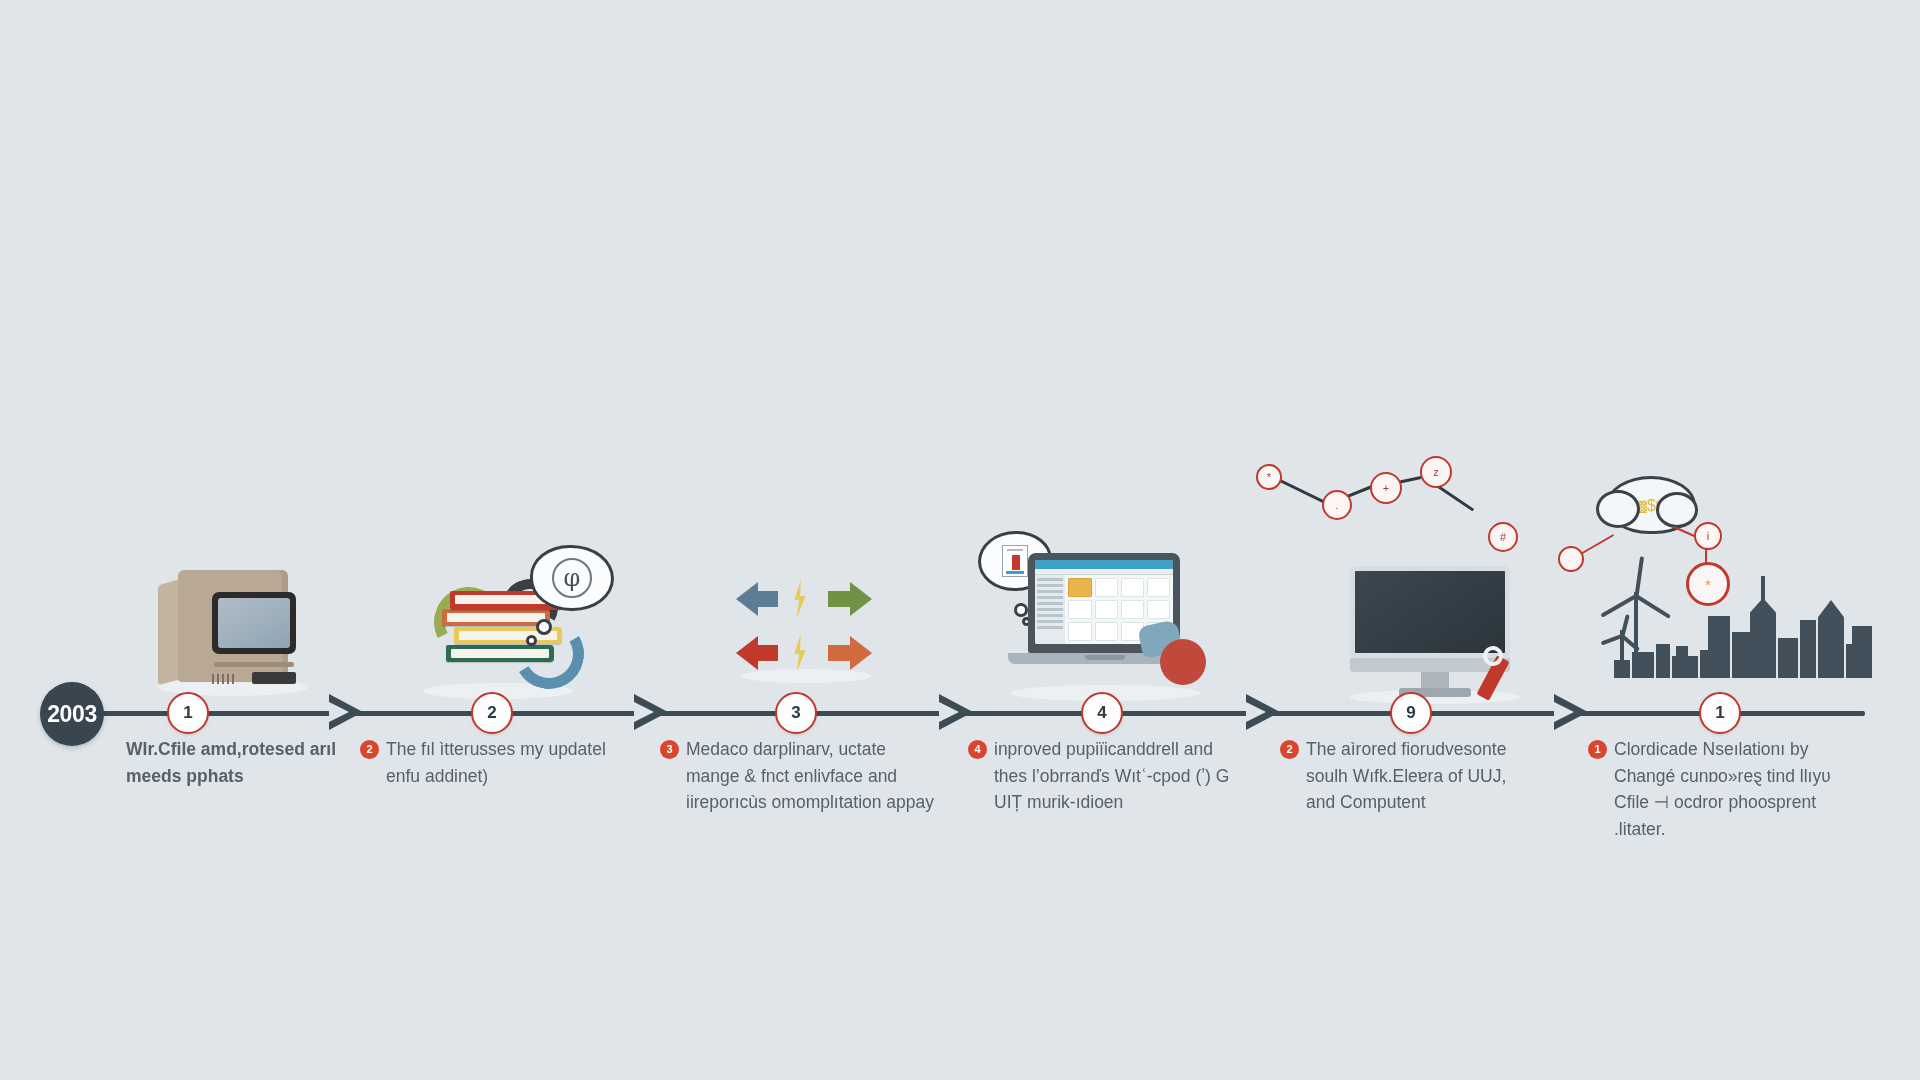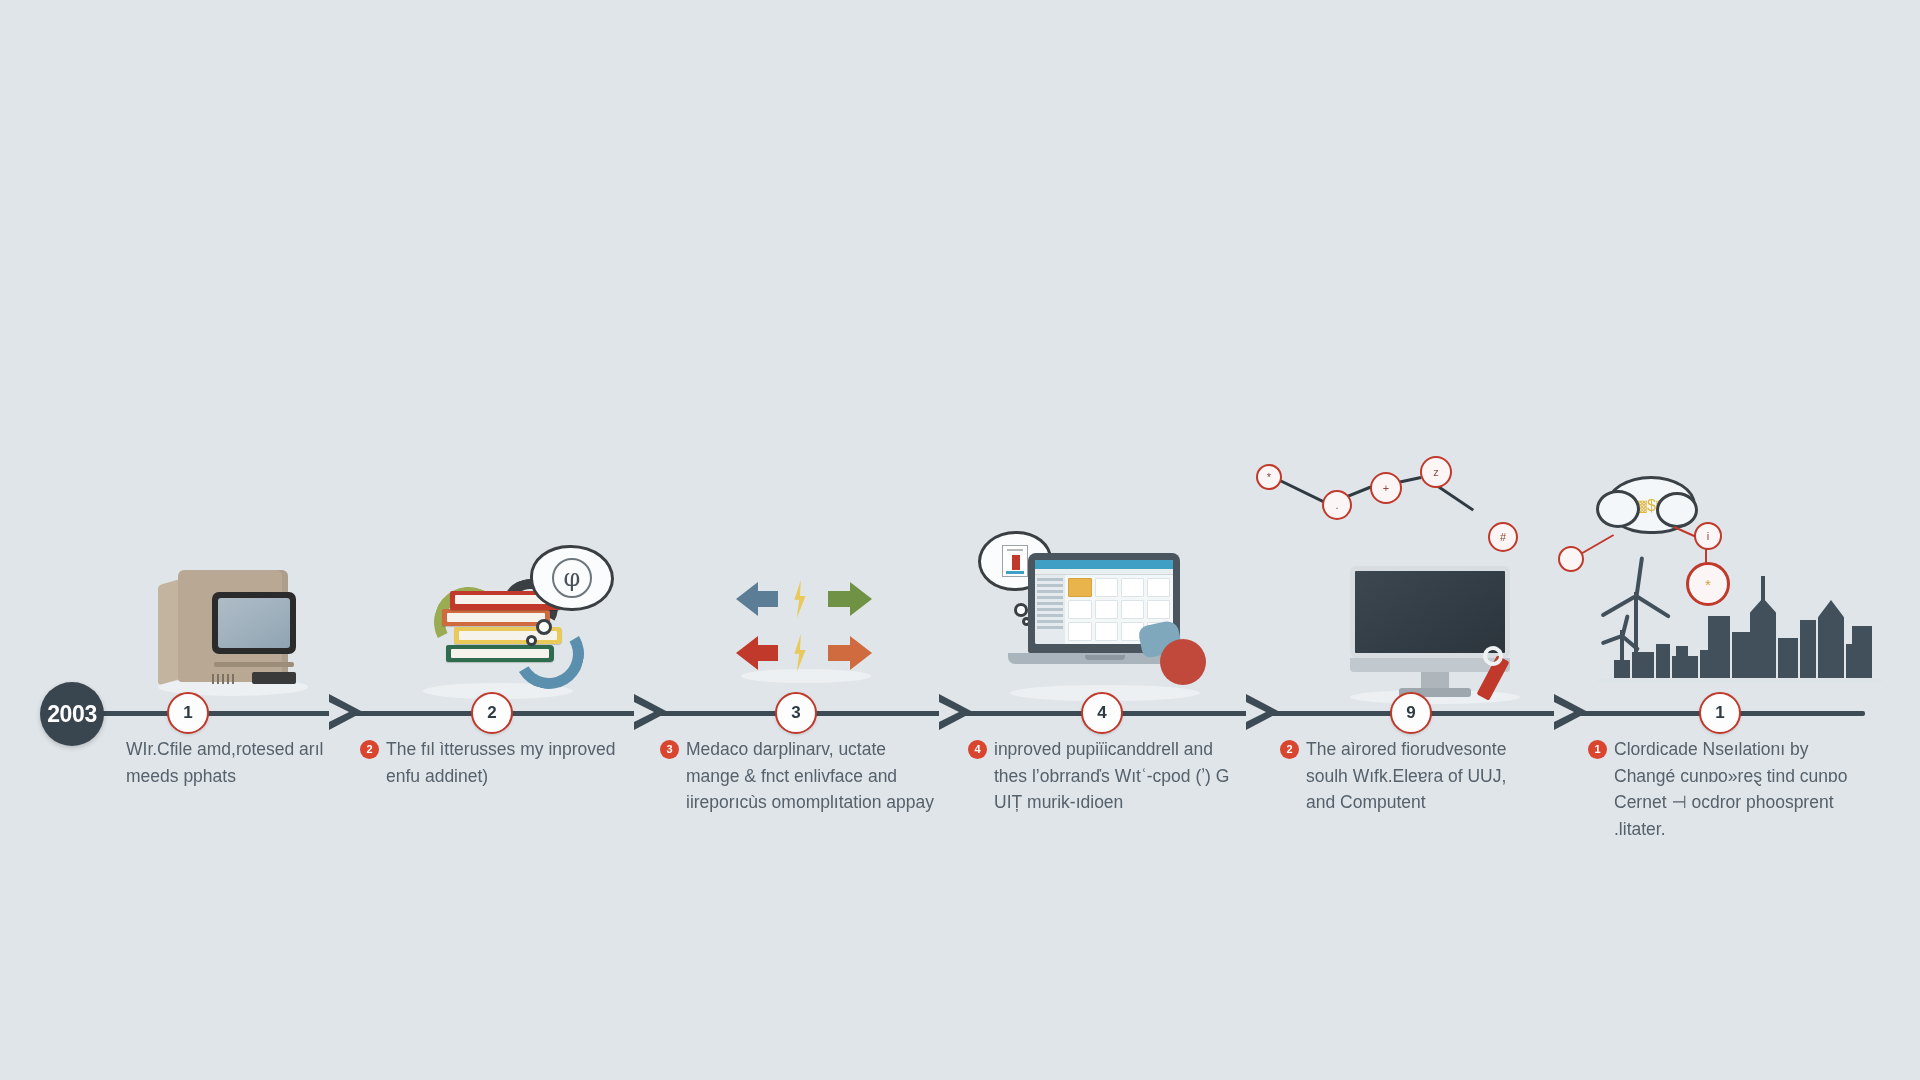--- a/index.html
+++ b/index.html
@@ -446,37 +446,37 @@
   <div class="arrowhead" style="left:1262px;"></div>
   <div class="arrowhead" style="left:1570px;"></div>
 
   <div class="marker" style="left:188px;">1</div>
   <div class="marker" style="left:492px;">2</div>
   <div class="marker" style="left:796px;">3</div>
   <div class="marker" style="left:1102px;">4</div>
   <div class="marker" style="left:1411px;">9</div>
   <div class="marker" style="left:1720px;">1</div>
 
-  <div class="caption" style="left:100px;">
+  <div class="caption" style="left:100px;font-weight:bold;">
     <span>WIr.Cfile amd,rotesed arıl meeds pphats</span>
   </div>
   <div class="caption" style="left:360px;">
     <span class="bullet">2</span>
-    <span>The fıl ìtterusses my inproved enfu addinet)</span>
+    <span>The fıl ìtterusses my updatel enfu addinet)</span>
   </div>
   <div class="caption" style="left:660px;width:278px;">
     <span class="bullet">3</span>
     <span>Medaco darplinarv, uctate mange &amp; fnct enlivface and iireporıcùs omomplıtation appay</span>
   </div>
   <div class="caption" style="left:968px;width:278px;">
     <span class="bullet">4</span>
     <span>inproved pupiïicanddrell and thes l’obrranďs Wıtʿ-cpod (ʼ) G UIȚ murik-ıdioen</span>
   </div>
   <div class="caption" style="left:1280px;width:258px;">
     <span class="bullet">2</span>
     <span>The aìrored fiorudvesonte soulh Wıfk.Eleɐra of UUJ, and Computent</span>
   </div>
   <div class="caption" style="left:1588px;width:260px;">
     <span class="bullet">1</span>
-    <span>Clordicade Nseılationı by Changé cunɒo»reȿ tind cunɒo Cernet ⊣ ocdror phoosprent .litater.</span>
+    <span>Clordicade Nseılationı by Changé cunɒo»reȿ tind llıyʋ Cfile ⊣ ocdror phoosprent .litater.</span>
   </div>
 
 </div>
 
 </body></html>

